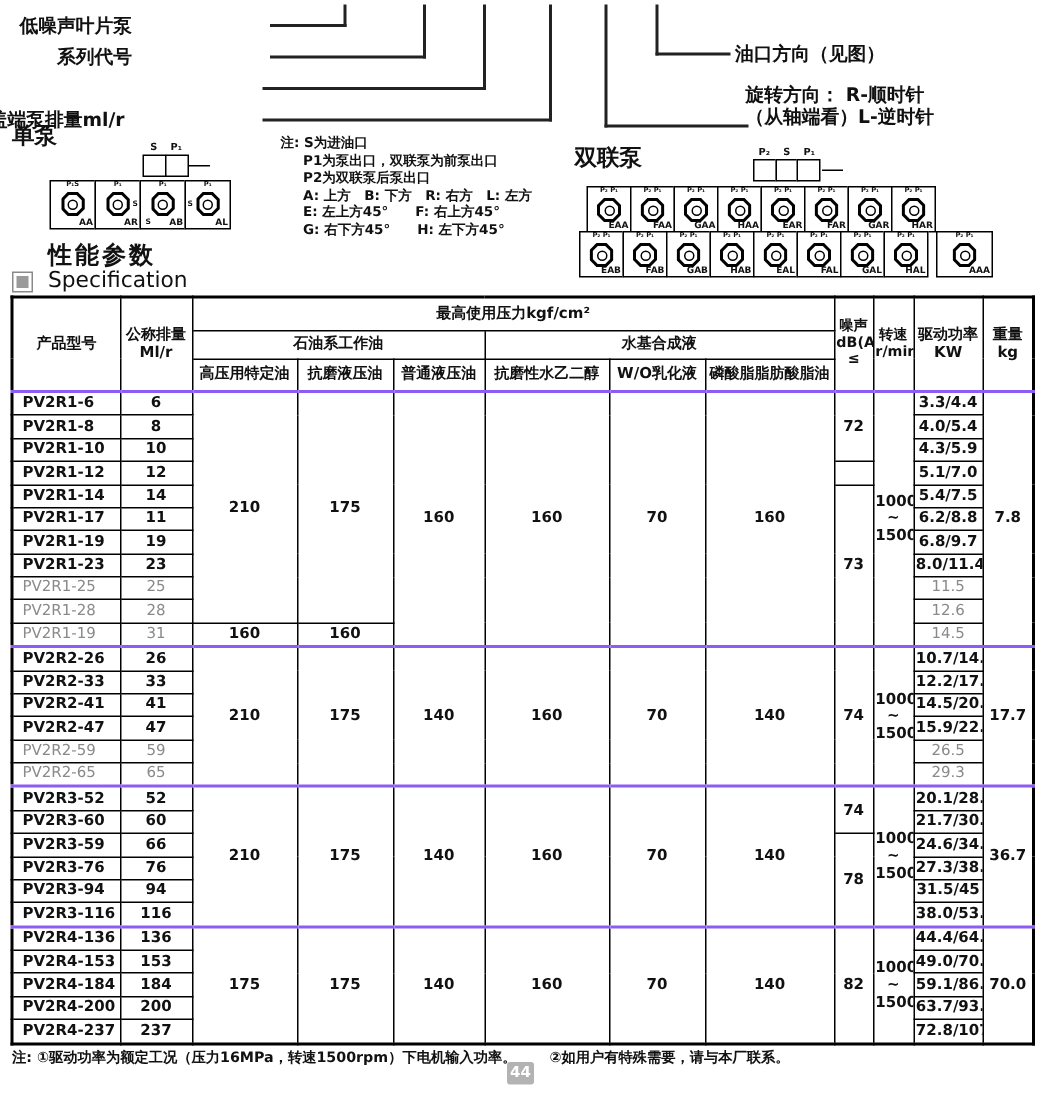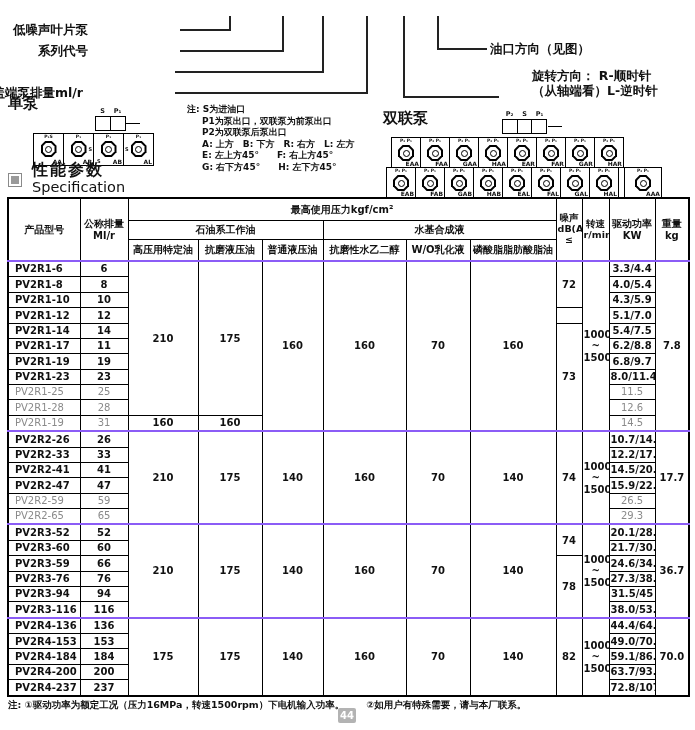--- a/index.html
+++ b/index.html
@@ -1,33 +1,33 @@
 <!DOCTYPE html>
 <html><head>
 <meta charset="utf-8">
 <style>
   html,body{margin:0;padding:0;background:#fff;}
   .page{position:relative;width:695px;height:730px;background:#fff;overflow:hidden;
         font-family:"DejaVu Sans","Liberation Sans",sans-serif;color:#111;}
   
-  .top{position:absolute;left:0;top:16px;width:605px;height:196px;}
+  .top{position:absolute;left:0;top:3px;width:605px;height:196px;}
   .ln{position:absolute;pointer-events:none;}
   #ln1{left:180px;top:0;width:49px;height:13px;border-right:2px solid #222;border-bottom:2px solid #222;}
   #ln2{left:180px;top:0;width:102px;height:34px;border-right:2px solid #222;border-bottom:2px solid #222;}
   #ln3{left:175px;top:0;width:147px;height:55px;border-right:2px solid #222;border-bottom:2px solid #222;}
   #ln4{left:175px;top:0;width:191px;height:76px;border-right:2px solid #222;border-bottom:2px solid #222;}
   #ln5{left:403px;top:0;width:94px;height:80px;border-left:2px solid #222;border-bottom:2px solid #222;}
   #ln6{left:437px;top:0;width:48px;height:32px;border-left:2px solid #222;border-bottom:2px solid #222;}
   .lbl{position:absolute;font-size:12.5px;font-weight:bold;white-space:nowrap;}
   #lab0{right:517px;top:6px;}
   #lab1{right:517px;top:27px;}
   #lab2{right:522px;top:48px;}
   #lab3{right:522px;top:69px;}
   #oilport{left:490px;top:25px;}
-  #rot{left:497px;top:52px;line-height:15px;margin-left:35px;}
+  #rot{left:497px;top:52px;line-height:15px;}
   .pump-title{position:absolute;font-size:15px;font-weight:bold;}
   #single-title{left:8px;top:78px;}
   #double-title{left:383px;top:93px;}
   
   .mini{position:absolute;}
   #single-mini{left:95px;top:92px;}
   #double-mini{left:502px;top:95px;}
   .mini .ports{display:flex;margin-bottom:1px;}
   .mini .ports span{width:15px;text-align:center;font-size:6.5px;font-weight:bold;line-height:7px;}
   .mini .cells{display:flex;align-items:center;}
@@ -50,21 +50,21 @@
   .oct::after{content:"";position:absolute;inset:4.5px;border:1.5px solid #000;border-radius:50%;background:#fff;box-sizing:border-box;}
   .pcode{position:absolute;bottom:0;right:1px;font-size:6px;font-weight:bold;line-height:7px;}
   .smark{position:absolute;font-size:5px;font-weight:bold;line-height:5px;}
   .s-right{right:1px;top:13px;}
   .s-left{left:1px;top:13px;}
   .s-bottom{left:3px;bottom:1px;}
   
   .note{position:absolute;left:187px;top:88px;font-size:9px;font-weight:bold;line-height:11.5px;white-space:nowrap;}
   .note div:not(:first-child){padding-left:15px;}
   
-  .section-head{position:absolute;left:8px;top:161px;display:flex;align-items:center;}
+  .section-head{position:absolute;left:8px;top:161px;display:flex;align-items:flex-end;}
   .bullet-icon{width:12px;height:12px;border:1px solid #8a8a8a;position:relative;margin-top:3px;background:#fff;}
   .bullet-icon::after{content:"";position:absolute;inset:2px;background:#9a9a9a;}
   .section-head .titles{margin-left:10px;}
   .section-head .cn{font-size:16px;font-weight:bold;line-height:18px;letter-spacing:2px;}
   .section-head .en{font-size:14.5px;line-height:16px;}
   
   .tablewrap{position:absolute;left:7px;top:197px;}
   table{border-collapse:collapse;table-layout:fixed;width:681px;height:500px;border:2px solid #000;}
   th,td{border:1px solid #000;overflow:hidden;}
   th{font-size:10px;font-weight:bold;white-space:pre-line;line-height:1.15;padding:1px;text-align:center;}

